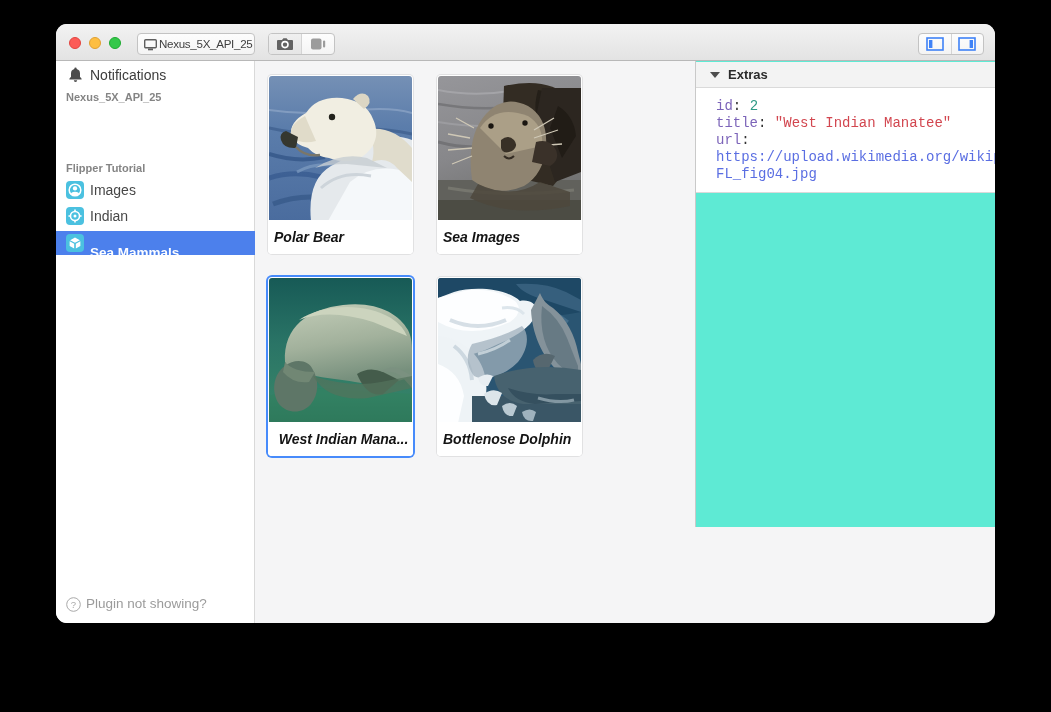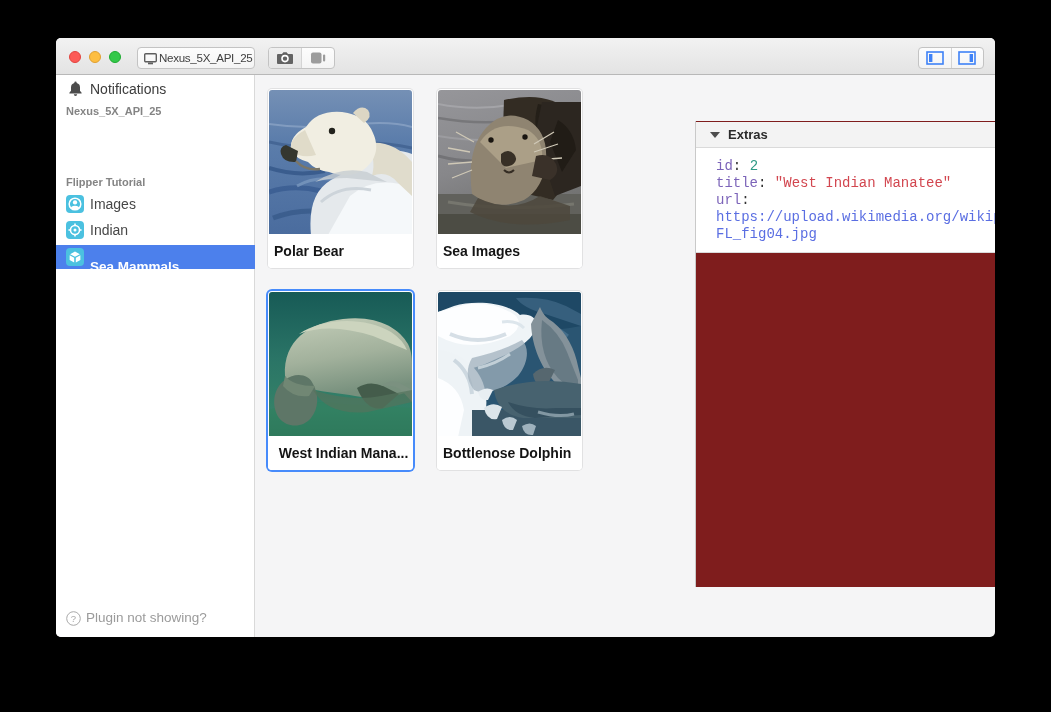--- a/index.html
+++ b/index.html
@@ -1,19 +1,19 @@
 <!DOCTYPE html>
 <html><head>
 <meta charset="utf-8">
 <style>
 * { margin:0; padding:0; box-sizing:border-box; }
 html,body { width:1051px; height:712px; background:#000; overflow:hidden;
   font-family:"Liberation Sans", sans-serif; }
-#win { position:absolute; left:56px; top:38px; width:939px; height:599px;
-  background:#f5f5f6; border-radius:5px; overflow:hidden; }
+#win { position:absolute; left:56px; top:24px; width:939px; height:599px;
+  background:#f5f5f6; border-radius:11px; overflow:hidden; }
 
 #toolbar { position:absolute; left:0; top:0; width:939px; height:37px;
   background:linear-gradient(#f2f2f2,#e3e3e3); border-bottom:1px solid #b8b8b8; }
 .tl { position:absolute; top:13px; width:12px; height:12px; border-radius:50%; }
 .tl.r { left:13px; background:#fc5b57; border:0.5px solid #e2443f; }
 .tl.y { left:33px; background:#fdbe41; border:0.5px solid #e0a032; }
 .tl.g { left:53px; background:#34c84a; border:0.5px solid #1eab31; }
 .tbtn { position:absolute; top:9px; height:22px; border:1px solid #c3c3c3;
   border-radius:4px; background:linear-gradient(#fdfdfd,#f4f4f4); }
 #devbtn { left:81px; width:118px; color:#3f3f3f; font-size:11.6px; letter-spacing:-0.3px; line-height:20px; }
@@ -43,25 +43,25 @@
 #plugnot svg { vertical-align:-3px; margin-right:5px; }
 
 #main { position:absolute; left:200px; top:37px; width:439px; height:562px;
   background:#f5f5f6; }
 .card { position:absolute; width:145px; height:179px; background:#fff;
   border-radius:4px; box-shadow:0 0 0 1px rgba(0,0,0,0.08); overflow:hidden; }
 .card .img { position:absolute; left:1px; top:1px; width:143px; height:144px;
   border-radius:3px 3px 0 0; overflow:hidden; }
 .card .title { position:absolute; left:0; top:145px; width:100%; height:34px;
   font-size:14px; font-weight:bold; color:#141414; line-height:35px;
-  padding-left:6px; white-space:nowrap; overflow:hidden; background:#fff; }
+  padding-left:6px; white-space:nowrap; overflow:hidden; background:#fff;font-style:italic; }
 .card.sel { box-shadow:0 0 0 2px #478bfb;text-align:center; }
 
 #rpanel { position:absolute; left:639px; top:37px; width:300px; height:466px;
-  background:#7f1d1d; border-left:1px solid #c9c9c9;margin-top:46px; }
+  background:#5eead4; border-left:1px solid #c9c9c9; }
 #rphead { position:absolute; left:0; top:1px; width:100%; height:26px;
   background:#f3f3f3; border-bottom:1px solid #dadada; }
 #rphead .tri { position:absolute; left:14px; top:10px; width:0; height:0;
   border-left:5px solid transparent; border-right:5px solid transparent;
   border-top:6px solid #4d4d4d; }
 #rphead .htx { position:absolute; left:32px; top:5px; font-size:13px;
   font-weight:bold; color:#2b2b2b; }
 #rpbody { position:absolute; left:0; top:27px; width:100%; height:105px;
   background:#fff; border-bottom:1px solid #dadada;
   font-family:"Liberation Mono", monospace; font-size:14px; line-height:17px;

